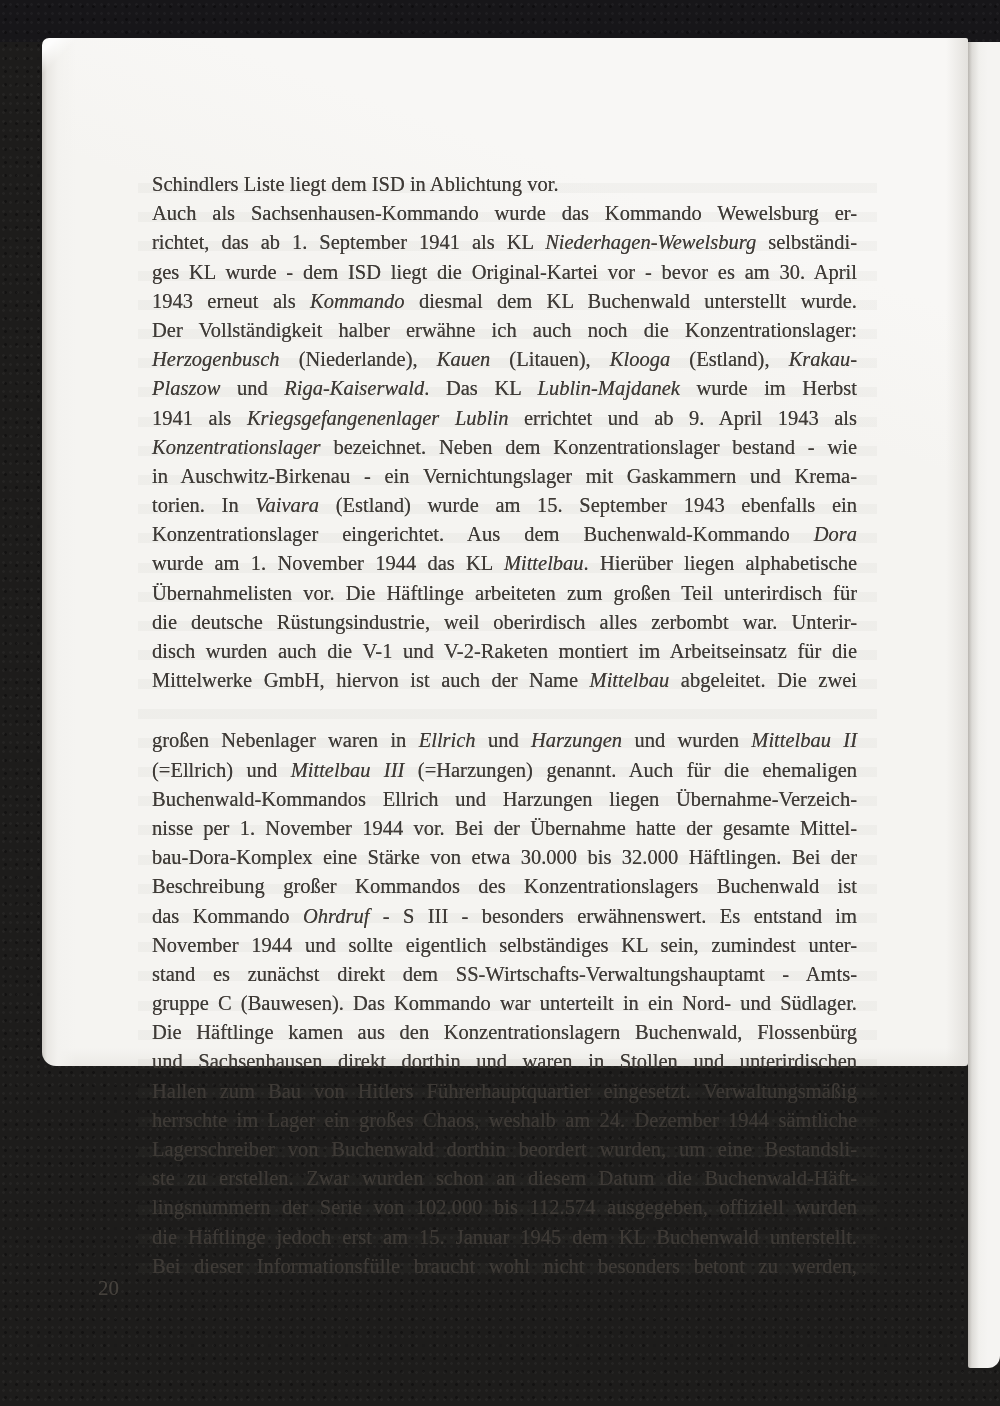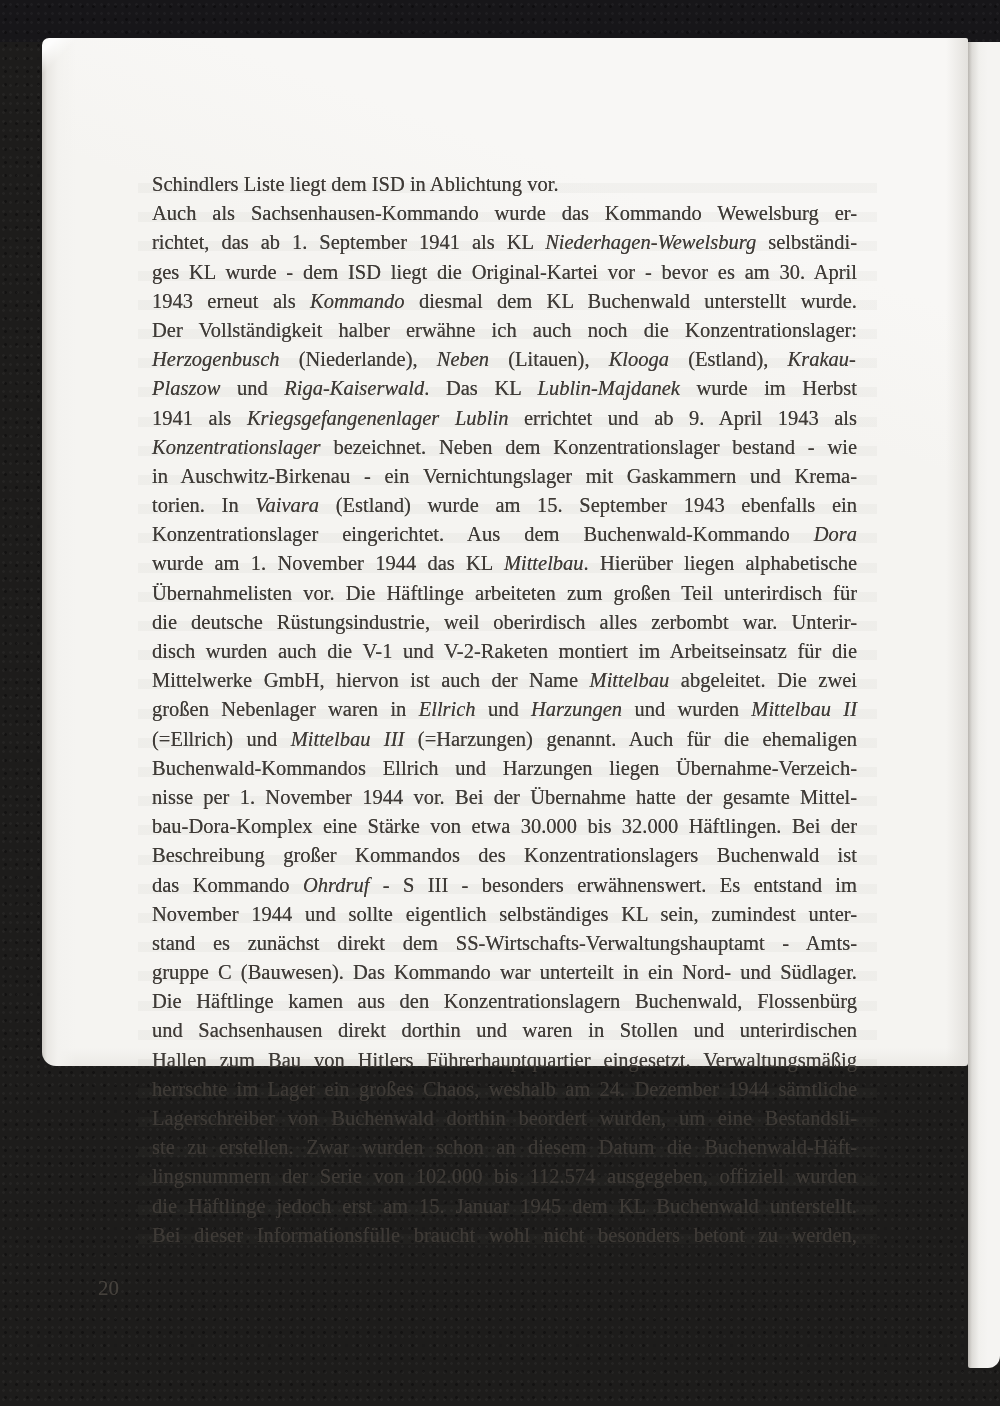--- a/index.html
+++ b/index.html
@@ -59,33 +59,33 @@
 <div class="page-edge-right"></div>
 
 <div class="page">
   <div class="text-block">
       <div class="line"><span class="ln-in"><span>Schindlers Liste liegt dem ISD in Ablichtung vor.</span></span></div>
       <div class="line" style="word-spacing: 10.7589px;"><span class="ln-in"><span>Auch als Sachsenhausen-Kommando wurde das Kommando Wewelsburg er-</span></span></div>
       <div class="line" style="word-spacing: 6.82639px;"><span class="ln-in"><span>richtet, das ab 1. September 1941 als KL </span><em>Niederhagen-Wewelsburg</em><span> selbständi-</span></span></div>
       <div class="line" style="word-spacing: 4.61875px;"><span class="ln-in"><span>ges KL wurde - dem ISD liegt die Original-Kartei vor - bevor es am 30. April</span></span></div>
       <div class="line" style="word-spacing: 9.21007px;"><span class="ln-in"><span>1943 erneut als </span><em>Kommando</em><span> diesmal dem KL Buchenwald unterstellt wurde.</span></span></div>
       <div class="line" style="word-spacing: 11.0859px;"><span class="ln-in"><span>Der Vollständigkeit halber erwähne ich auch noch die Konzentrationslager:</span></span></div>
-      <div class="line" style="word-spacing: 13.974px;"><span class="ln-in"><em>Herzogenbusch</em><span> (Niederlande), </span><em>Neben</em><span> (Litauen), </span><em>Klooga</em><span> (Estland), </span><em>Krakau-</em></span></div>
+      <div class="line" style="word-spacing: 13.974px;"><span class="ln-in"><em>Herzogenbusch</em><span> (Niederlande), </span><em>Kauen</em><span> (Litauen), </span><em>Klooga</em><span> (Estland), </span><em>Krakau-</em></span></div>
       <div class="line" style="word-spacing: 11.418px;"><span class="ln-in"><em>Plaszow</em><span> und </span><em>Riga-Kaiserwald</em><span>. Das KL </span><em>Lublin-Majdanek</em><span> wurde im Herbst</span></span></div>
       <div class="line" style="word-spacing: 10.4297px;"><span class="ln-in"><span>1941 als </span><em>Kriegsgefangenenlager Lublin</em><span> errichtet und ab 9. April 1943 als</span></span></div>
       <div class="line" style="word-spacing: 7.67411px;"><span class="ln-in"><em>Konzentrationslager</em><span> bezeichnet. Neben dem Konzentrationslager bestand - wie</span></span></div>
       <div class="line" style="word-spacing: 8.61328px;"><span class="ln-in"><span>in Auschwitz-Birkenau - ein Vernichtungslager mit Gaskammern und Krema-</span></span></div>
       <div class="line" style="word-spacing: 11.5188px;"><span class="ln-in"><span>torien. In </span><em>Vaivara</em><span> (Estland) wurde am 15. September 1943 ebenfalls ein</span></span></div>
       <div class="line" style="word-spacing: 18.9375px;"><span class="ln-in"><span>Konzentrationslager eingerichtet. Aus dem Buchenwald-Kommando </span><em>Dora</em></span></div>
       <div class="line" style="word-spacing: 6.13281px;"><span class="ln-in"><span>wurde am 1. November 1944 das KL </span><em>Mittelbau</em><span>. Hierüber liegen alphabetische</span></span></div>
       <div class="line" style="word-spacing: 6.04861px;"><span class="ln-in"><span>Übernahmelisten vor. Die Häftlinge arbeiteten zum großen Teil unterirdisch für</span></span></div>
       <div class="line" style="word-spacing: 8.90039px;"><span class="ln-in"><span>die deutsche Rüstungsindustrie, weil oberirdisch alles zerbombt war. Unterir-</span></span></div>
       <div class="line" style="word-spacing: 5.44886px;"><span class="ln-in"><span>disch wurden auch die V-1 und V-2-Raketen montiert im Arbeitseinsatz für die</span></span></div>
       <div class="line" style="word-spacing: 6.39844px; font-family: Liberation Serif, serif;"><span class="ln-in"><span>Mittelwerke GmbH, hiervon ist auch der Name </span><em>Mittelbau</em><span> abgeleitet. Die zwei</span></span></div>
-      <div class="line" style="word-spacing: 7.19062px;"><span class="ln-in"><span>großen Nebenlager waren in </span><em>Ellrich</em><span> und </span><em>Harzungen</em><span> und wurden </span><em>Mittelbau II</em></span></div>
+      <div class="line" style="word-spacing: 7.19062px; margin-top: 31px;"><span class="ln-in"><span>großen Nebenlager waren in </span><em>Ellrich</em><span> und </span><em>Harzungen</em><span> und wurden </span><em>Mittelbau II</em></span></div>
       <div class="line" style="word-spacing: 8.33854px;"><span class="ln-in"><span>(=Ellrich) und </span><em>Mittelbau III</em><span> (=Harzungen) genannt. Auch für die ehemaligen</span></span></div>
       <div class="line" style="word-spacing: 11.5531px; font-family: Liberation Serif, serif;"><span class="ln-in"><span>Buchenwald-Kommandos Ellrich und Harzungen liegen Übernahme-Verzeich-</span></span></div>
       <div class="line" style="word-spacing: 5.14323px;"><span class="ln-in"><span>nisse per 1. November 1944 vor. Bei der Übernahme hatte der gesamte Mittel-</span></span></div>
       <div class="line" style="word-spacing: 5.31406px;"><span class="ln-in"><span>bau-Dora-Komplex eine Stärke von etwa 30.000 bis 32.000 Häftlingen. Bei der</span></span></div>
       <div class="line" style="word-spacing: 13.3151px;"><span class="ln-in"><span>Beschreibung großer Kommandos des Konzentrationslagers Buchenwald ist</span></span></div>
       <div class="line" style="word-spacing: 8.25994px;"><span class="ln-in"><span>das Kommando </span><em>Ohrdruf</em><span> - S III - besonders erwähnenswert. Es entstand im</span></span></div>
       <div class="line" style="word-spacing: 7.61285px;"><span class="ln-in"><span>November 1944 und sollte eigentlich selbständiges KL sein, zumindest unter-</span></span></div>
       <div class="line" style="word-spacing: 12.5848px;"><span class="ln-in"><span>stand es zunächst direkt dem SS-Wirtschafts-Verwaltungshauptamt - Amts-</span></span></div>
       <div class="line" style="word-spacing: 4.00142px;"><span class="ln-in"><span>gruppe C (Bauwesen). Das Kommando war unterteilt in ein Nord- und Südlager.</span></span></div>
       <div class="line" style="word-spacing: 9.51786px;"><span class="ln-in"><span>Die Häftlinge kamen aus den Konzentrationslagern Buchenwald, Flossenbürg</span></span></div>

